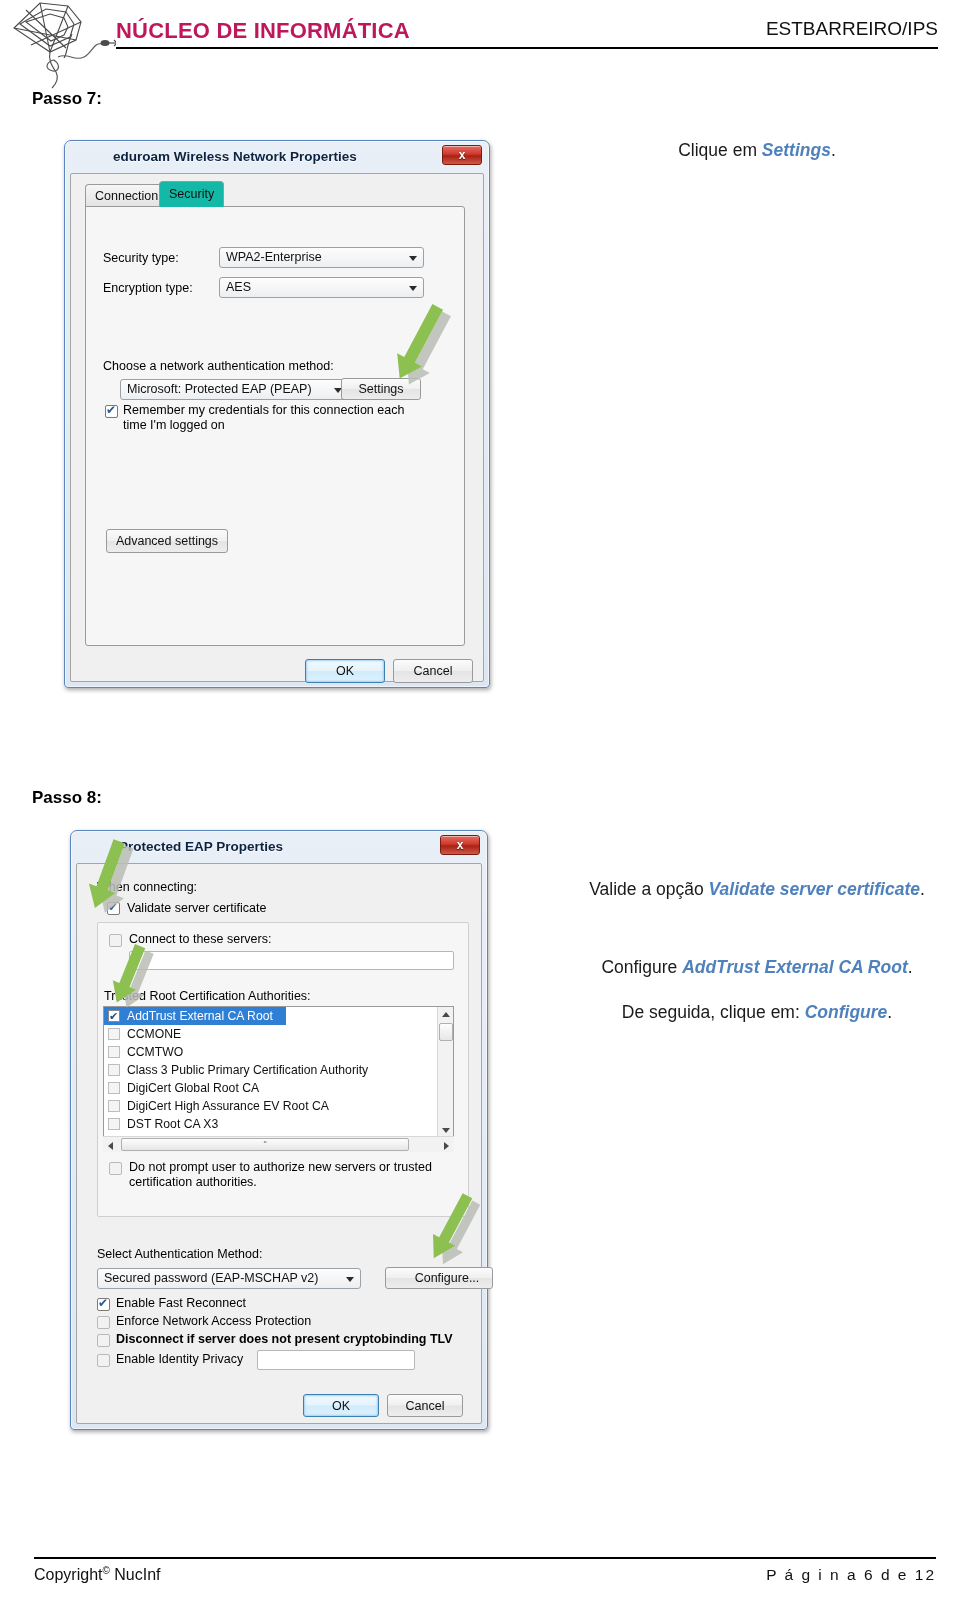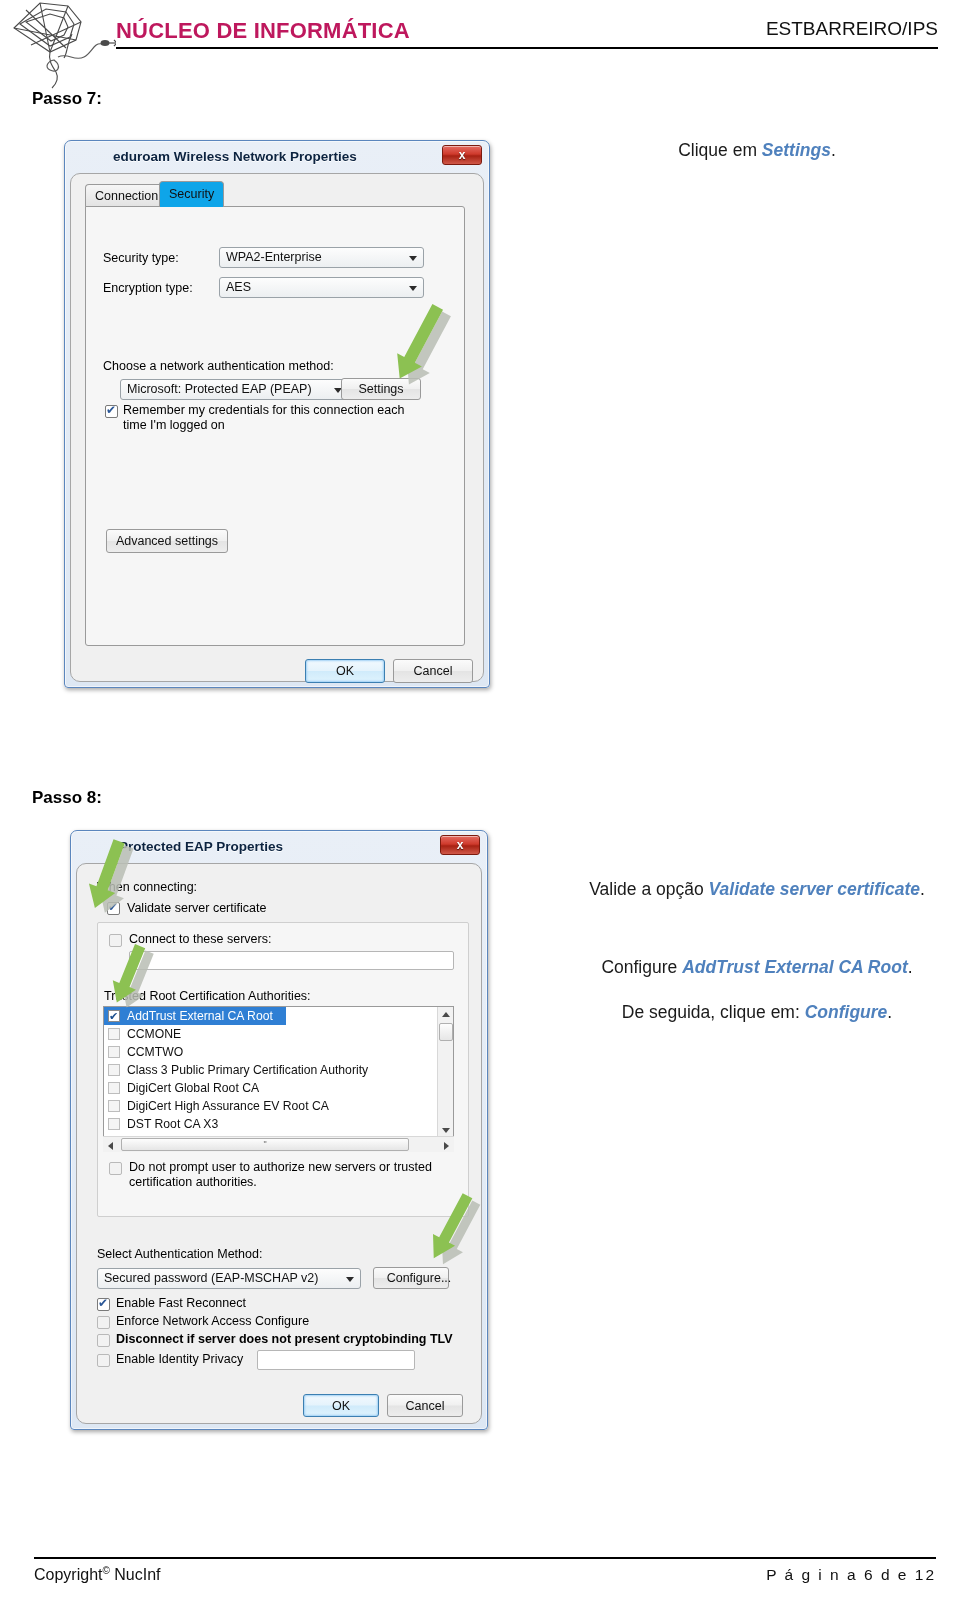--- a/index.html
+++ b/index.html
@@ -79,21 +79,21 @@
     border: 1px solid #7c1a0e;
     display: flex; align-items: center; justify-content: center;
     color: #fff; font-size: 12px; font-weight: bold;
     text-shadow: 0 1px 1px rgba(0,0,0,.6);
     box-shadow: 0 1px 0 rgba(255,255,255,.5) inset;
   }
   .win-body {
     position: relative;
     background: #f0f0f0;
     border: 1px solid #a6a6a6;
-    border-radius: 10px;
+    border-radius: 2px;
     height: calc(100% - 28px);
   }
 
   
   .lbl { position: absolute; font-size: 12.5px; color: #000000;
          font-family: "Liberation Sans", sans-serif; white-space: nowrap; }
 
   .combo {
     position: absolute; height: 21px;
     background: linear-gradient(180deg,#fdfdfd,#eceff1);
@@ -131,21 +131,21 @@
   .cbx.dim { background: #f2f2f2; border-color: #b9b9b9; }
   .tab {
     position: absolute; height: 23px; padding: 0 9px;
     font-size: 12.5px; line-height: 22px;
     border: 1px solid #9a9a9a; border-bottom: none;
     border-radius: 4px 4px 0 0;
     background: linear-gradient(180deg,#f6f6f6,#e2e2e2);
     color: #111; white-space: nowrap;
   }
   .tab.active {
-    background: #0ea5e9; height: 26px; line-height: 25px;
+    background: #14b8a6; height: 26px; line-height: 25px;
     z-index: 3; font-weight: normal;
   }
   .tabpanel {
     position: absolute; background: #f6f6f6;
     border: 1px solid #9a9a9a; border-radius: 0 3px 3px 3px;
   }
   .group {
     position: absolute; border: 1px solid #cfcfcf; border-radius: 2px;
     background: #f6f6f6;
   }
@@ -388,29 +388,29 @@
 
       <div class="cbx dim" style="left:32px; top:298px;"></div>
       <div class="lbl" style="left:52px; top:296px;">Do not prompt user to authorize new servers or trusted</div>
       <div class="lbl" style="left:52px; top:311px;">certification authorities.</div>
 
       <div class="lbl" style="left:20px; top:383px;">Select Authentication Method:</div>
       <div class="combo" style="left:20px; top:404px; width:264px;">
         <span>Secured password (EAP-MSCHAP v2)</span>
         <span class="arrow"></span>
       </div>
-      <div class="btn" style="left:296px; top:403px; width:76px;padding-left:16px;">
+      <div class="btn" style="left:308px; top:403px; width:108px;padding-left:16px;">
         <span>Configure...</span>
       </div>
 
       <div class="cbx checked" style="left:20px; top:434px;"></div>
       <div class="lbl" style="left:39px; top:432px;">Enable Fast Reconnect</div>
 
       <div class="cbx dim" style="left:20px; top:452px;"></div>
-      <div class="lbl" style="left:39px; top:450px;">Enforce Network Access Configure</div>
+      <div class="lbl" style="left:39px; top:450px;">Enforce Network Access Protection</div>
 
       <div class="cbx dim" style="left:20px; top:470px;"></div>
       <div class="lbl" style="left:39px; top:468px;font-weight:bold;">Disconnect if server does not present cryptobinding TLV</div>
 
       <div class="cbx dim" style="left:20px; top:490px;"></div>
       <div class="lbl" style="left:39px; top:488px;">Enable Identity Privacy</div>
       <div class="textbox" style="left:180px; top:486px; width:158px; height:20px;"></div>
 
       <div class="btn primary" style="left:226px; top:530px; width:76px; height:23px;">
         <span>OK</span>

